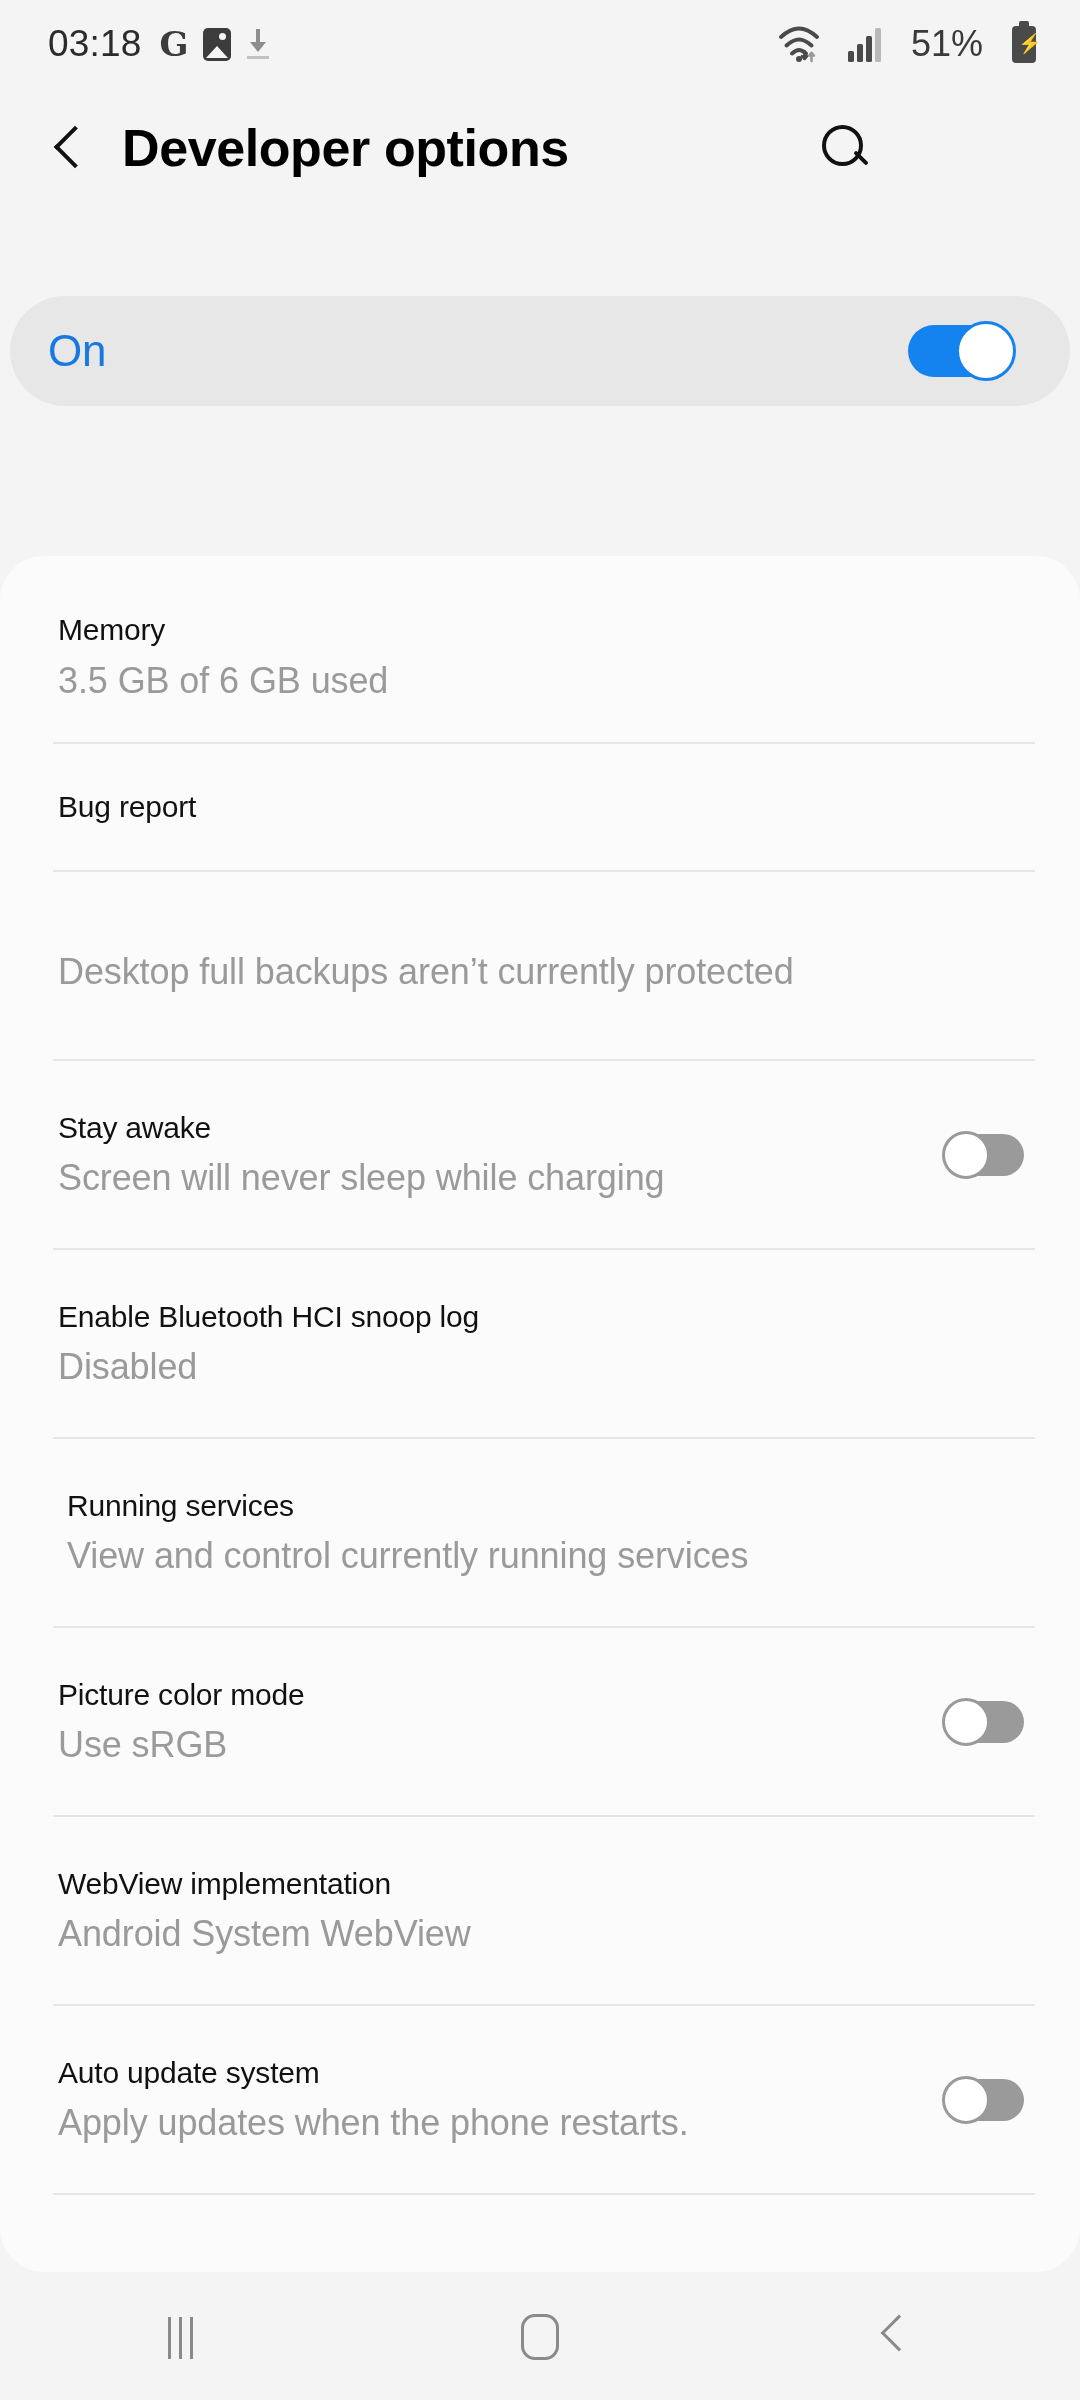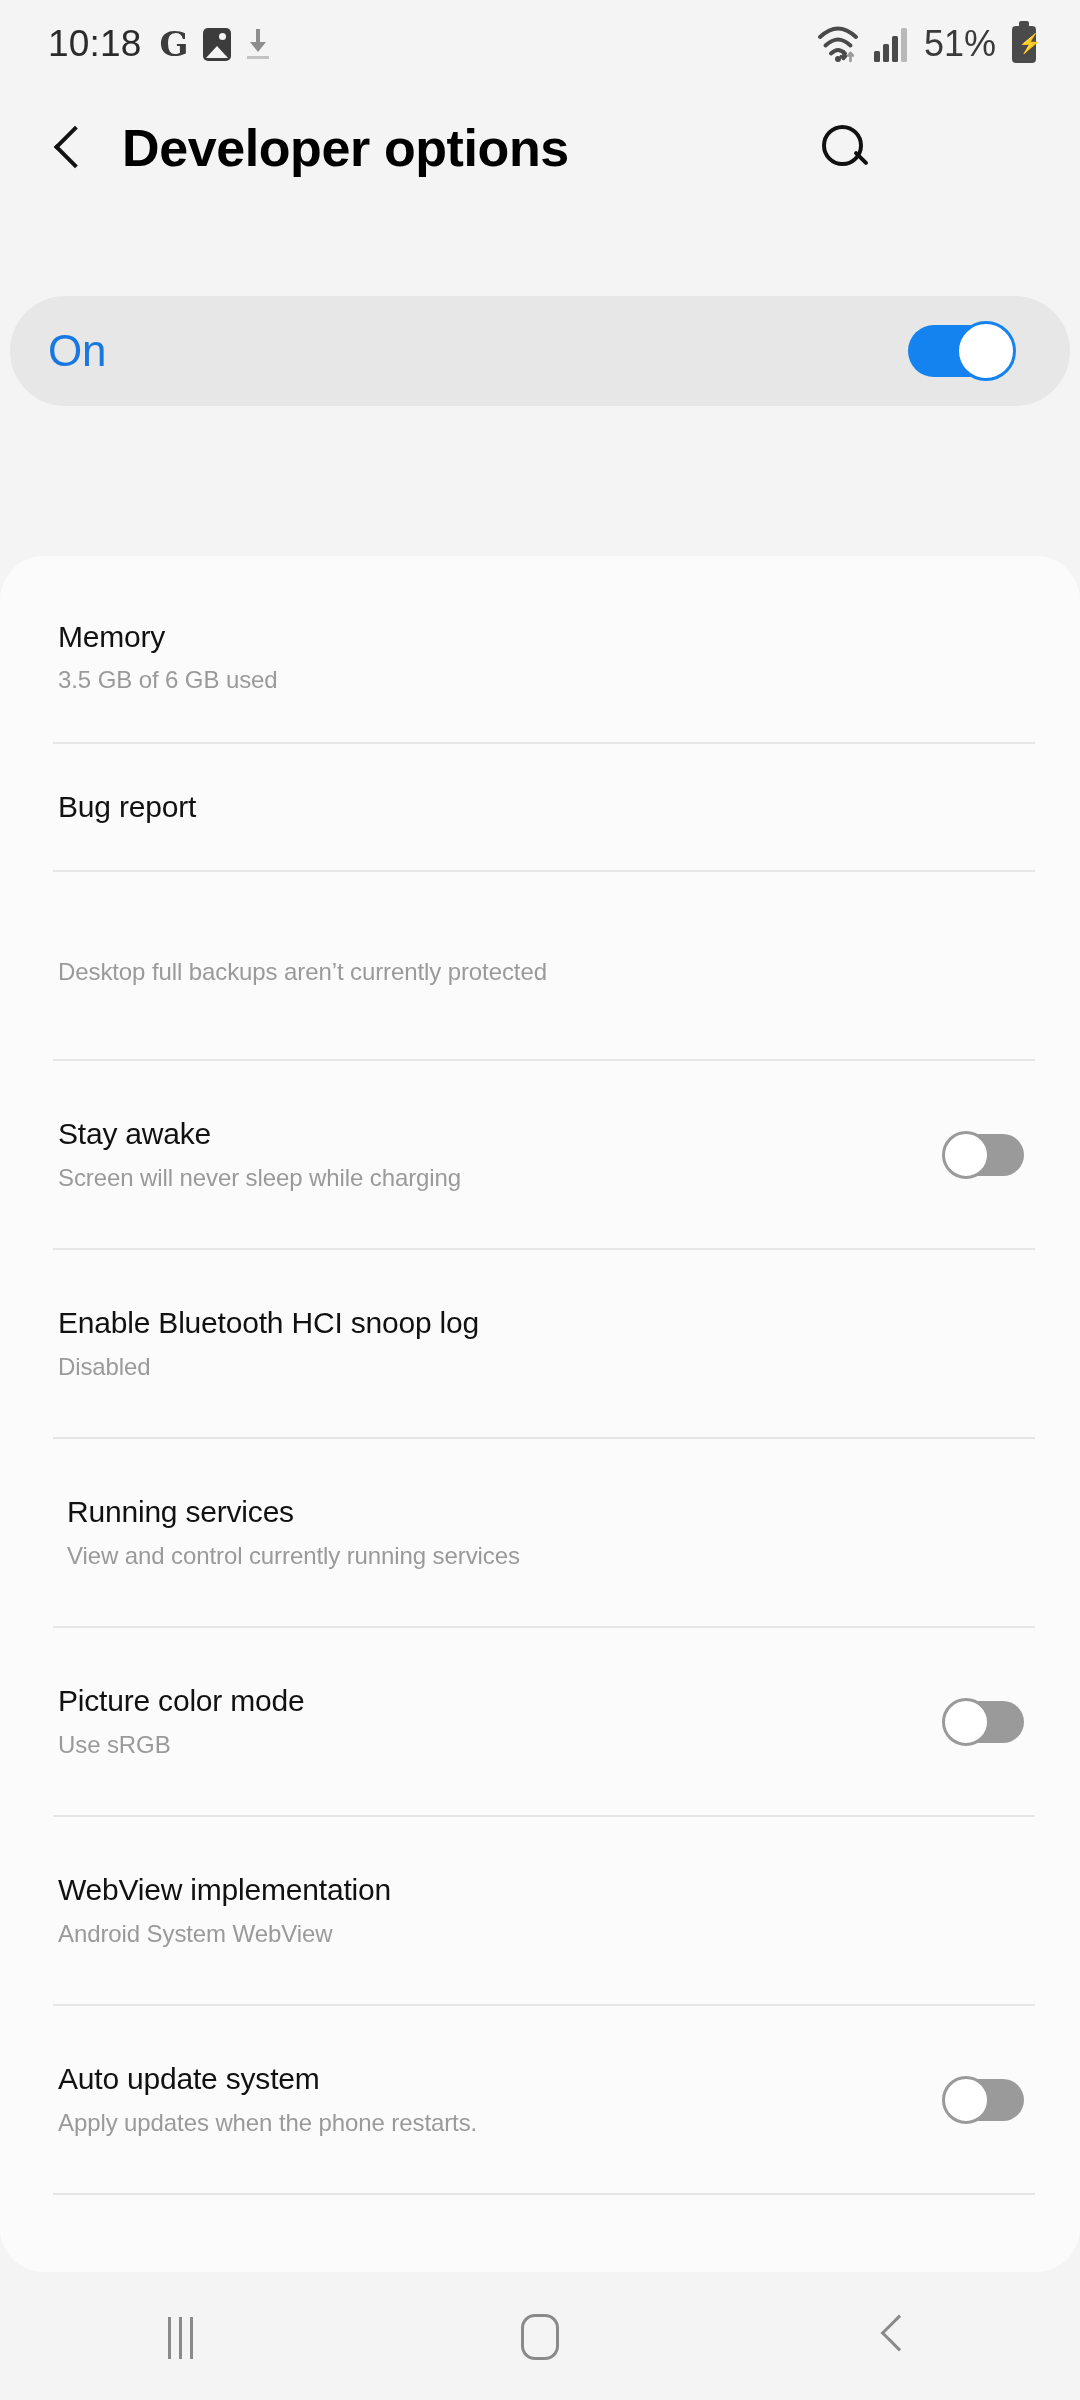--- a/index.html
+++ b/index.html
@@ -18,21 +18,21 @@
 
   
   .status-bar {
     position:absolute; top:0; left:0;
     width:1080px; height:88px;
     display:flex; align-items:center;
     justify-content:space-between;
     padding:0 44px 0 48px;
   }
   .status-left { display:flex; align-items:center; gap:14px; }
-  .status-right { display:flex; align-items:center; gap:14px; }
+  .status-right { display:flex; align-items:center; gap:27px; }
   .status-time {
     font-size:37px; color:#2b2b2b; letter-spacing:0.2px;
     font-weight:400;
   }
   .g-icon {
     font-size:34px; font-weight:700; color:#3c3c3c;
     font-family:"DejaVu Serif", serif; line-height:1;
     margin-left:4px;
   }
   .photo-icon {
@@ -145,21 +145,21 @@
     display:flex; align-items:center;
     padding:0 56px 0 58px;
     cursor:pointer;
   }
   .row .texts { flex:1 1 auto; min-width:0; }
   .row .title {
     font-size:30px; color:#111; letter-spacing:-0.2px; line-height:1.12;
     font-weight:400;
   }
   .row .summary {
-    font-size:24px; color:#9a9a9a; margin-top:14px;
+    font-size:36px; color:#9a9a9a; margin-top:14px;
     letter-spacing:-0.1px; line-height:1.12;
   }
   .divider {
     height:2px; background:#e6e6e6; margin:0 45px 0 53px;
   }
   .switch.off { width:82px; height:48px; flex:none; margin-left:28px; }
   .switch.off .track{
     position:absolute;right:0;top:3px;width:68px;height:42px;
     border-radius:21px;background:#9a9a9a;
   }
@@ -193,21 +193,21 @@
   
   .ic { display:block; }
 </style>
 </head>
 <body>
 
 <div id="screen">
 
   <div class="status-bar">
     <div class="status-left">
-      <div class="status-time">10:18</div>
+      <div class="status-time">03:18</div>
       <div class="g-icon">G</div>
       <div class="photo-icon"></div>
       <div class="dl-icon">
           <i></i>
           <u></u>
           <b></b>
         </div>
     </div>
     <div class="status-right">
       <span>

